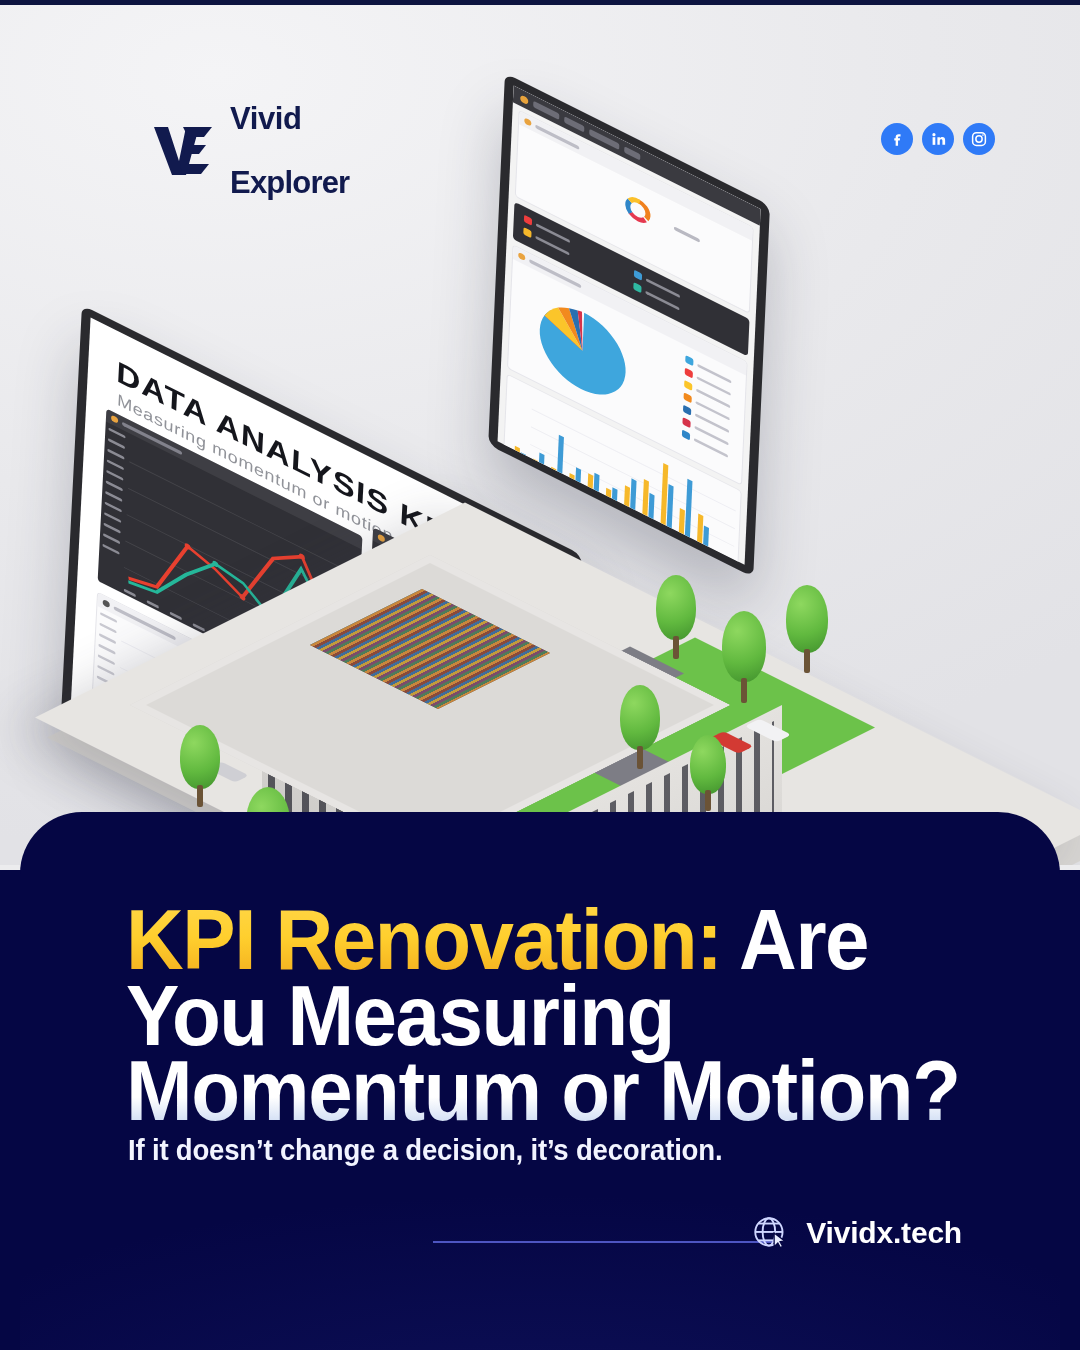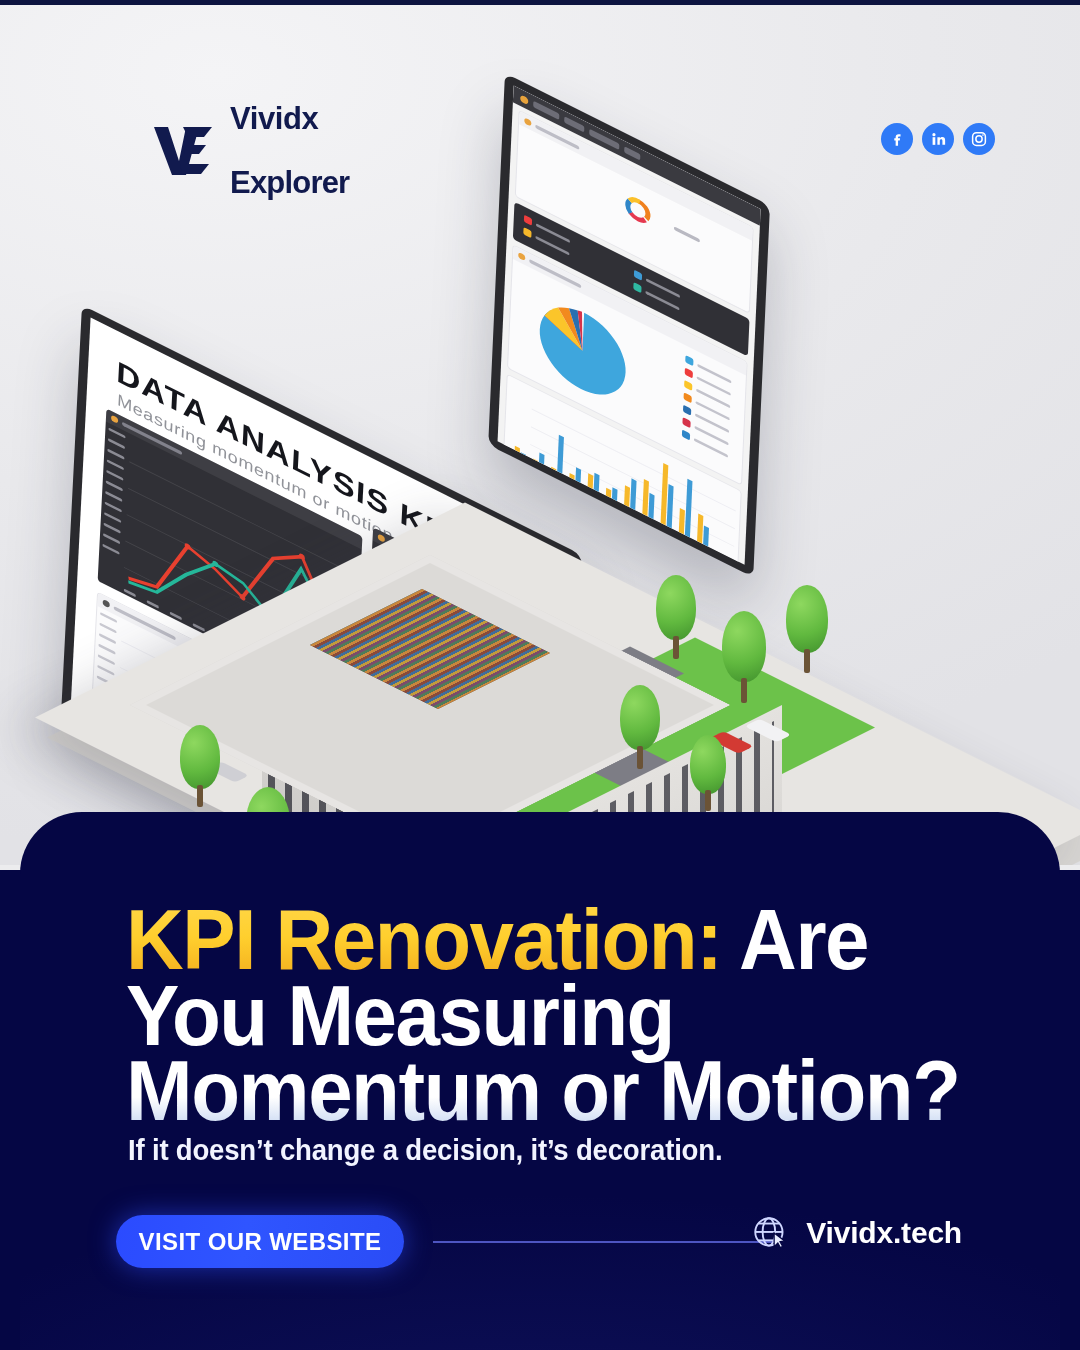--- a/index.html
+++ b/index.html
@@ -599,21 +599,21 @@
   </div>
 
   <div class="brand">
     <svg class="brand-mark" viewBox="0 0 64 56">
       <path d="M2 4 H16 L27 38 L34 4 H47 L34 52 H20 Z" fill="#111a4e"></path>
       <path d="M31 4 H60 L52 14 H36 Z" fill="#111a4e"></path>
       <path d="M34 22 H54 L47 31 H32 Z" fill="#111a4e"></path>
       <path d="M28 41 H57 L49 51 H30 Z" fill="#111a4e"></path>
     </svg>
     <div class="brand-words">
-      <div>Vividx</div>
+      <div>Vivid</div>
       <div class="w2">Explorer</div>
     </div>
   </div>
 
   <div class="social">
     <span class="sicon">
       <svg width="18" height="18" viewBox="0 0 24 24" fill="#fff">
           <path d="M14.5 8.5h2.2V5.6h-2.6c-2.5 0-3.9 1.4-3.9 3.9v1.4H8.4v3h1.8V21h3.2v-7.1h2.3l.4-3h-2.7V9.8c0-.9.3-1.3 1.1-1.3z"></path>
         </svg>
     </span>
@@ -640,23 +640,20 @@
   <div class="headline">
     <div>
       <span class="gold">KPI Renovation:</span><span> Are</span>
     </div>
     <div>You Measuring</div>
     <div class="lastline">Momentum or Motion?</div>
   </div>
 
   <div class="subline">If it doesn’t change a decision, it’s decoration.</div>
 
-  <div class="cta">
-    <span>VISIT OUR WEBSITE</span>
-  </div>
 
   <div class="divider"></div>
 
   <div class="site">
     <svg class="globe" viewBox="0 0 40 40" fill="none" stroke="#cfd6ff" stroke-width="1.8">
       <circle cx="18" cy="19" r="13"></circle>
       <ellipse cx="18" cy="19" rx="6" ry="13"></ellipse>
       <line x1="5" y1="19" x2="31" y2="19"></line>
       <line x1="8" y1="11" x2="28" y2="11"></line>
       <line x1="8" y1="27" x2="28" y2="27"></line>

